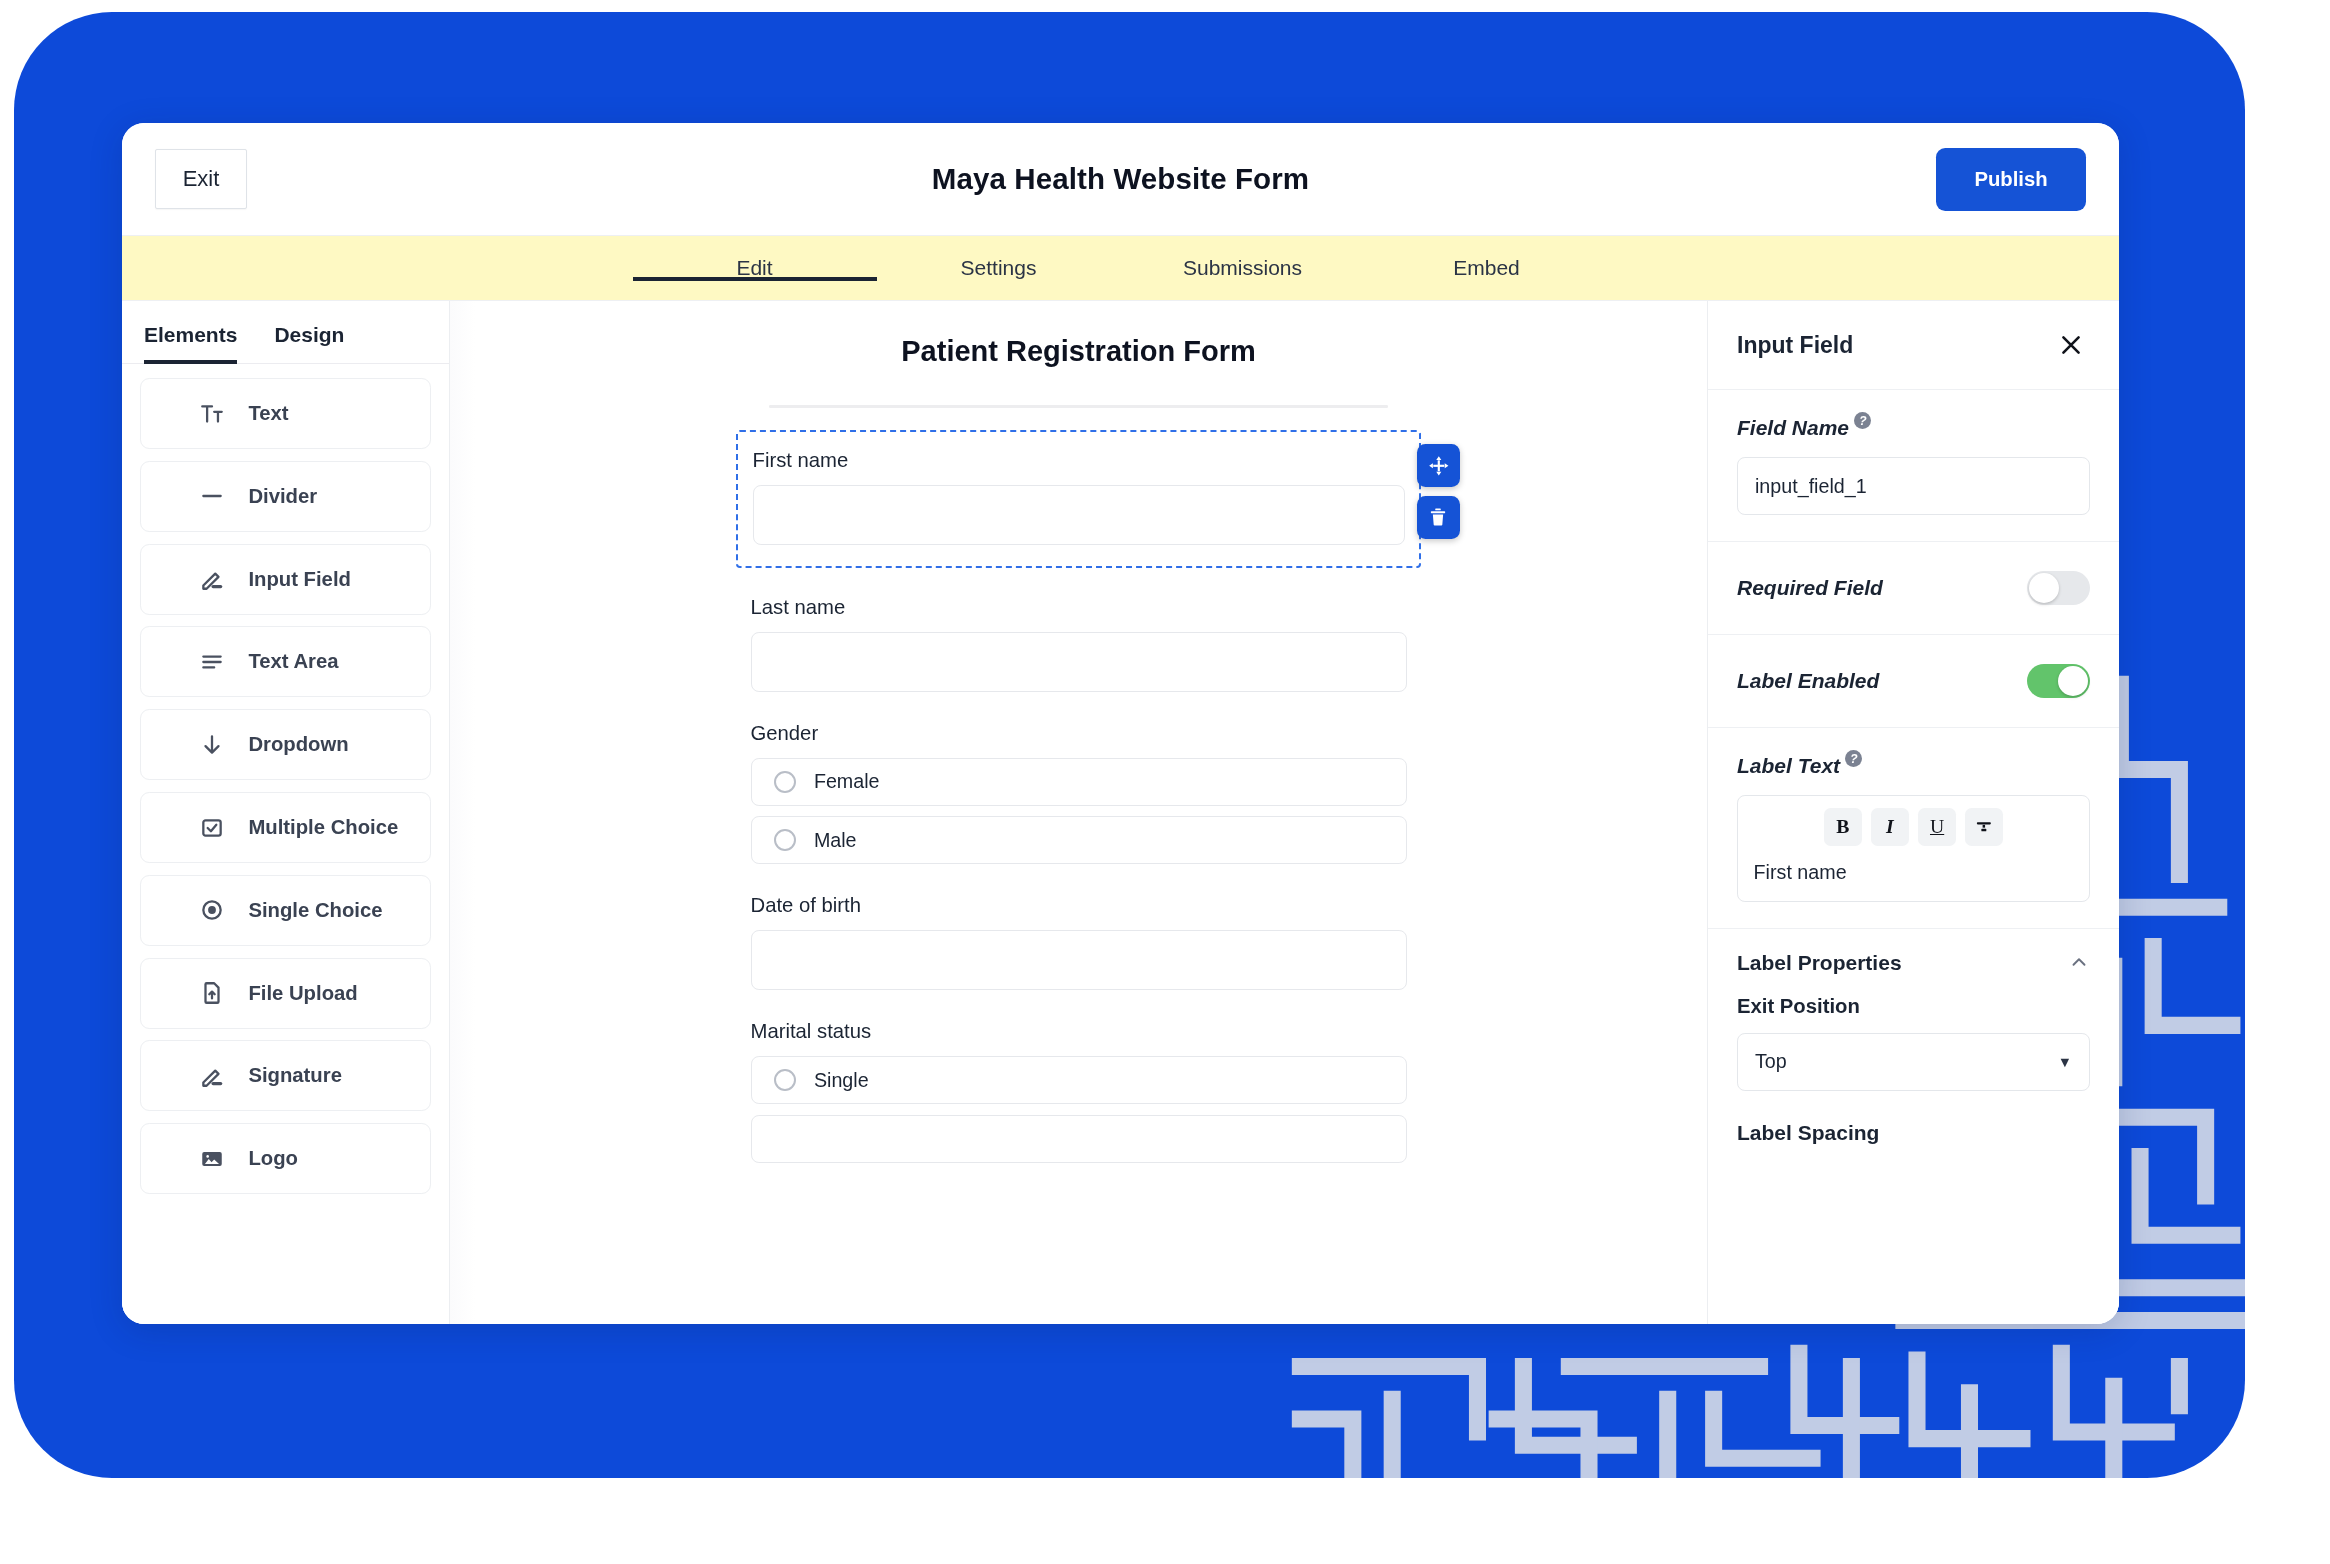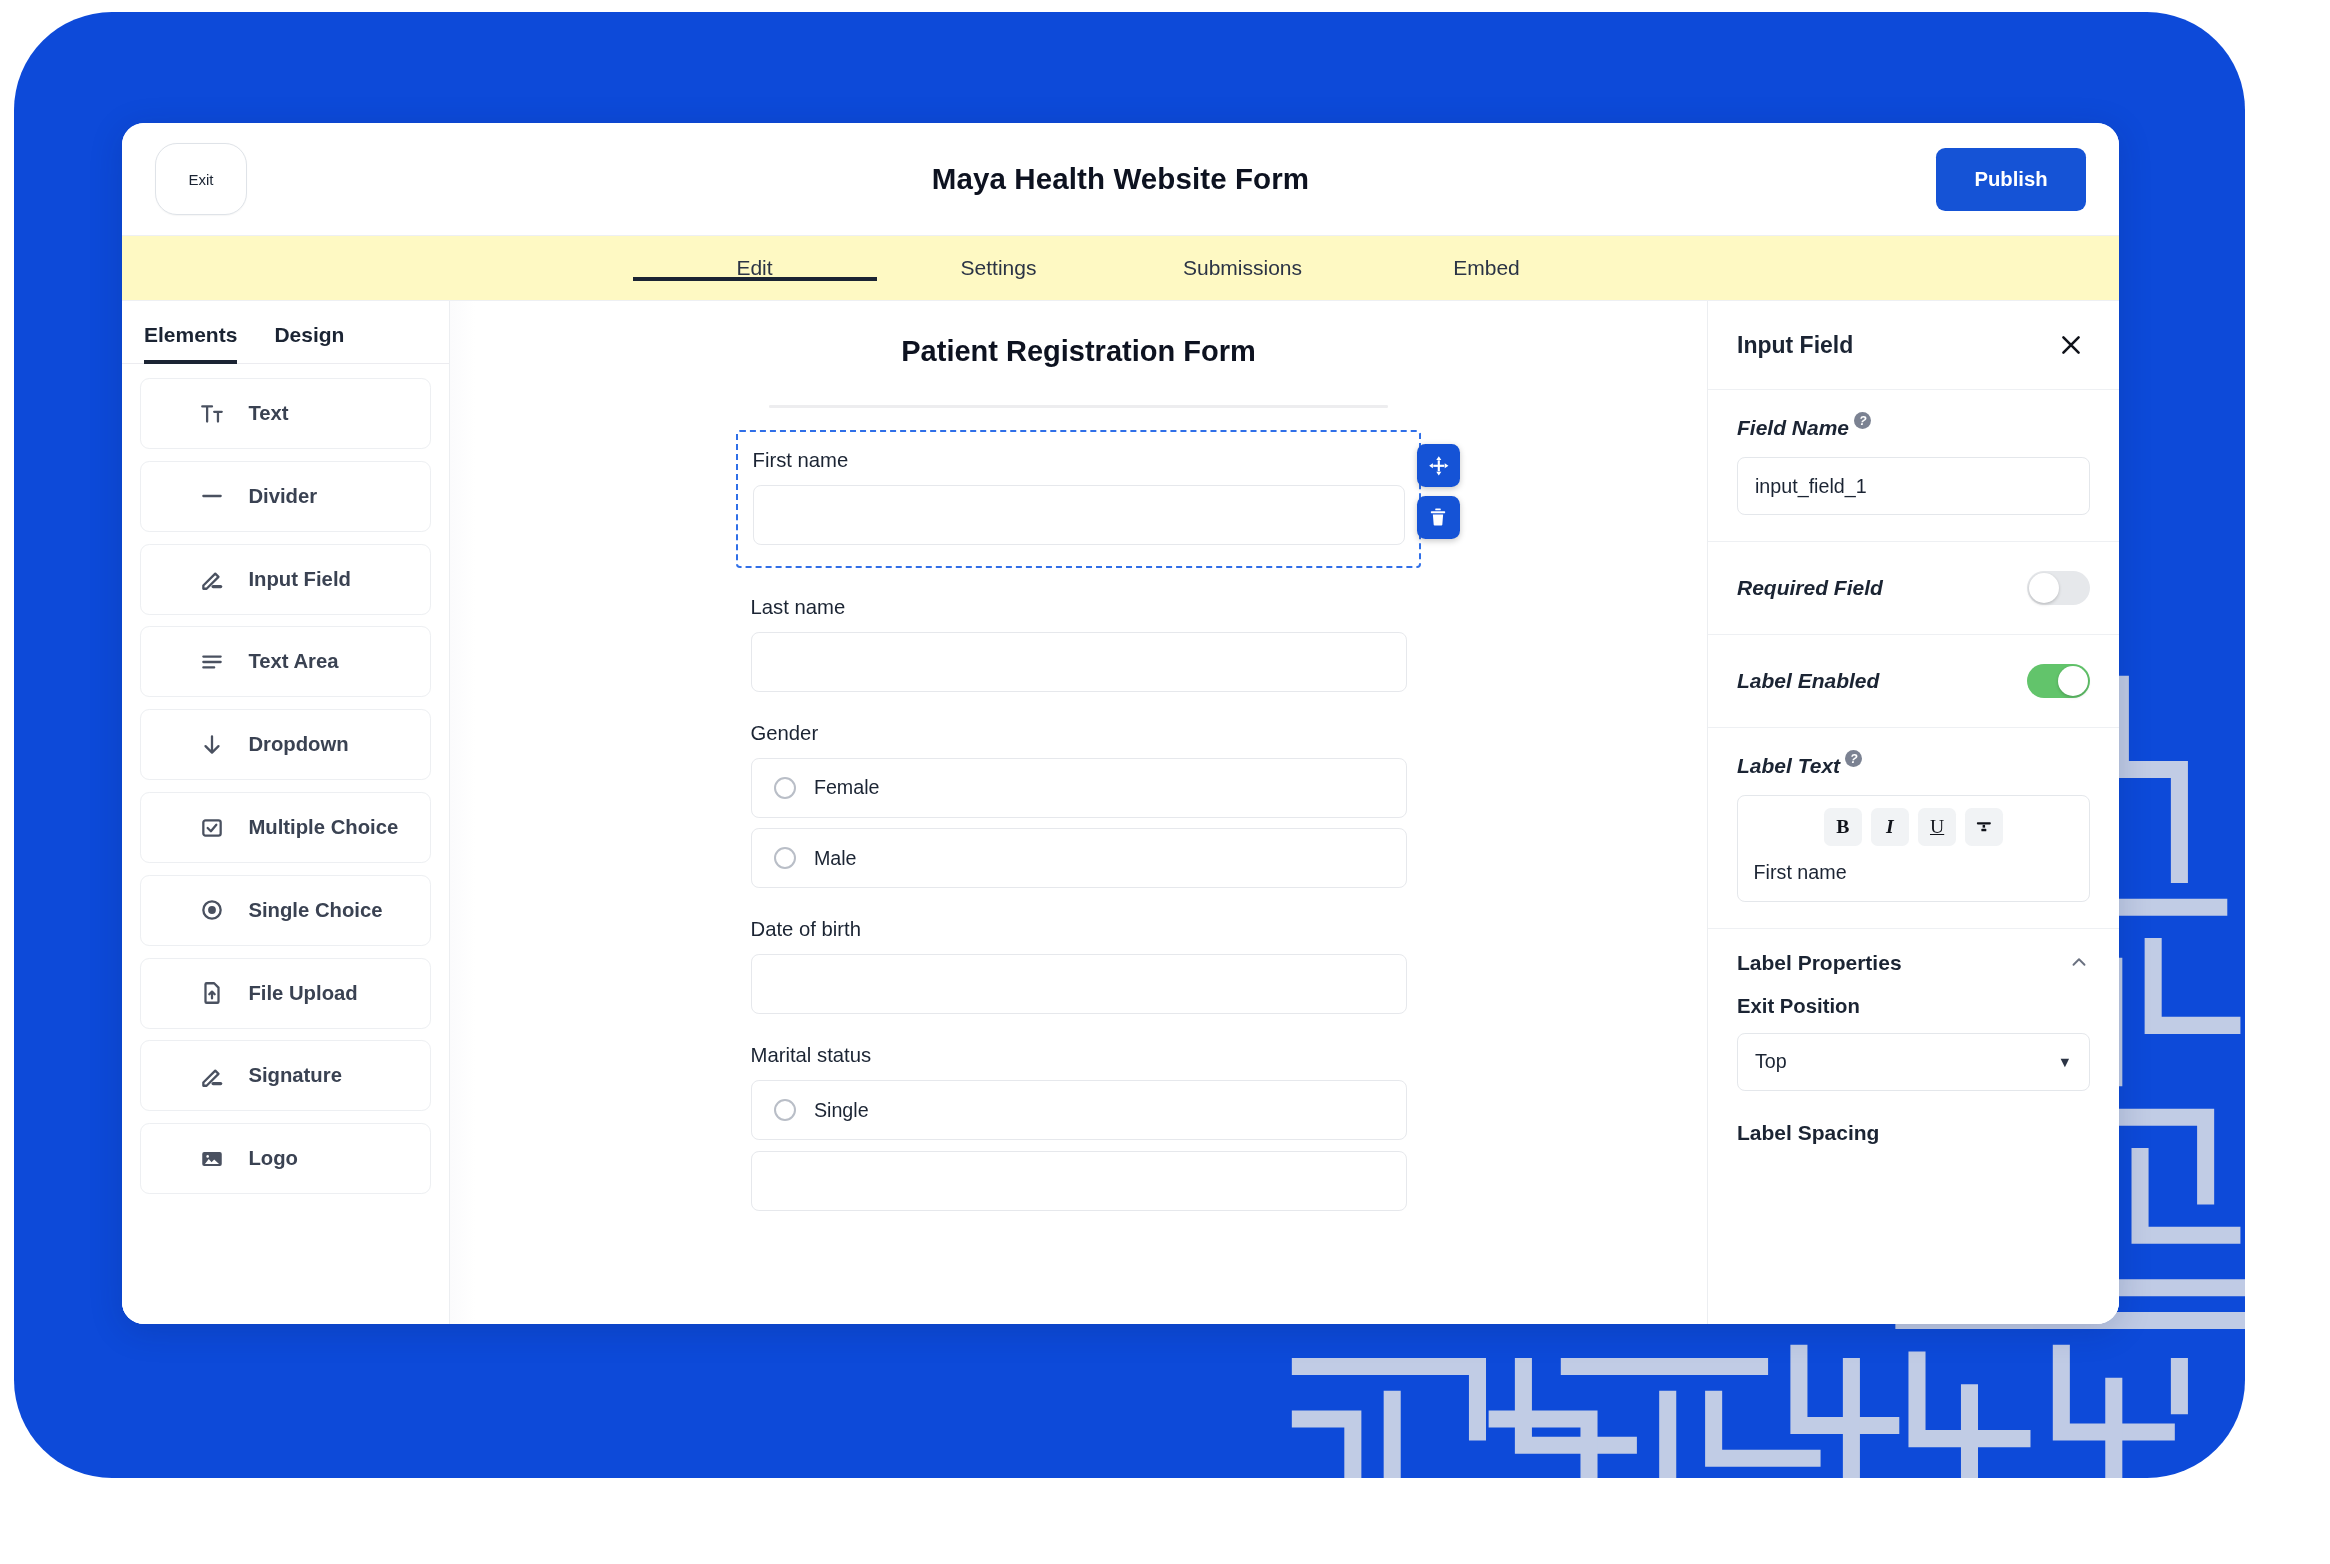--- a/index.html
+++ b/index.html
@@ -43,25 +43,25 @@
   .topbar {
     height: 112px;
     flex: 0 0 112px;
     position: relative;
     display: flex;
     align-items: center;
     padding: 0 33px;
     background: #fff;
   }
   .exit-btn {
-    width: 92px; height: 72px;
+    width: 92px; height: 60px;
     border: 1px solid #dfe3e8;
-    border-radius: 22px;
-    background: #fff;
-    font-size: 15px;
+    border-radius: 2px;
+    background: #fff;
+    font-size: 22px;
     color: #1b2433;
     font-family: "Liberation Sans", sans-serif;
     cursor: pointer;
     box-shadow: 0 0.7px 1.3px rgba(0,0,0,.04);
   }
   .app-title {
     position: absolute;
     left: 0; right: 0;
     text-align: center;
     font-size: 29.5px;
@@ -228,21 +228,21 @@
     border: 1.3px solid #e6e8ec;
     border-radius: 7.9px;
     background: #fff;
     width: 100%;
     font-size: 19.7px;
     padding: 0 15.7px;
     font-family: "Liberation Sans", sans-serif;
     color: #1b2433;
   }
   .choice-row {
-    height: 60px;
+    height: 48px;
     border: 1.3px solid #e6e8ec;
     border-radius: 7.9px;
     background: #fff;
     display: flex;
     align-items: center;
     padding-left: 22px;
     margin-bottom: 10.5px;
     cursor: pointer;
   }
   .radio-dot {

